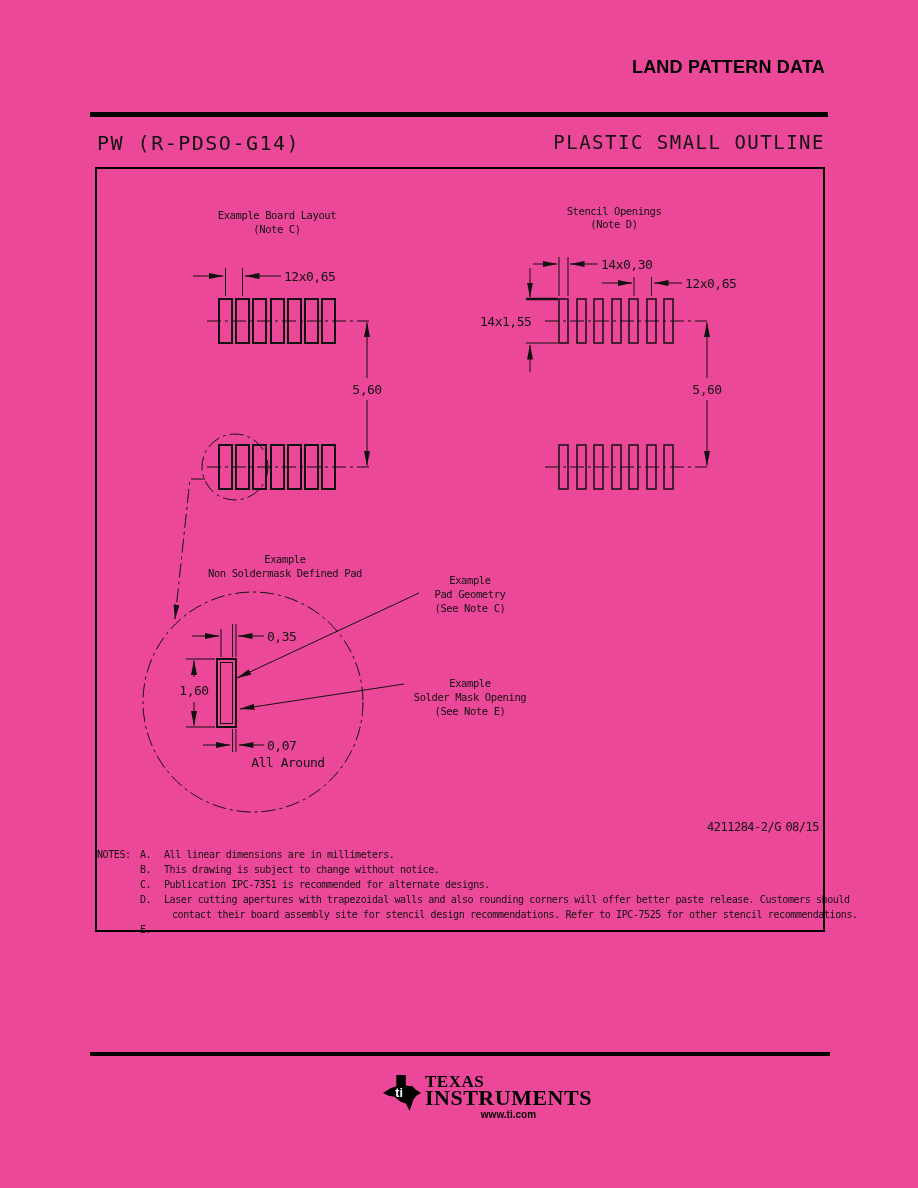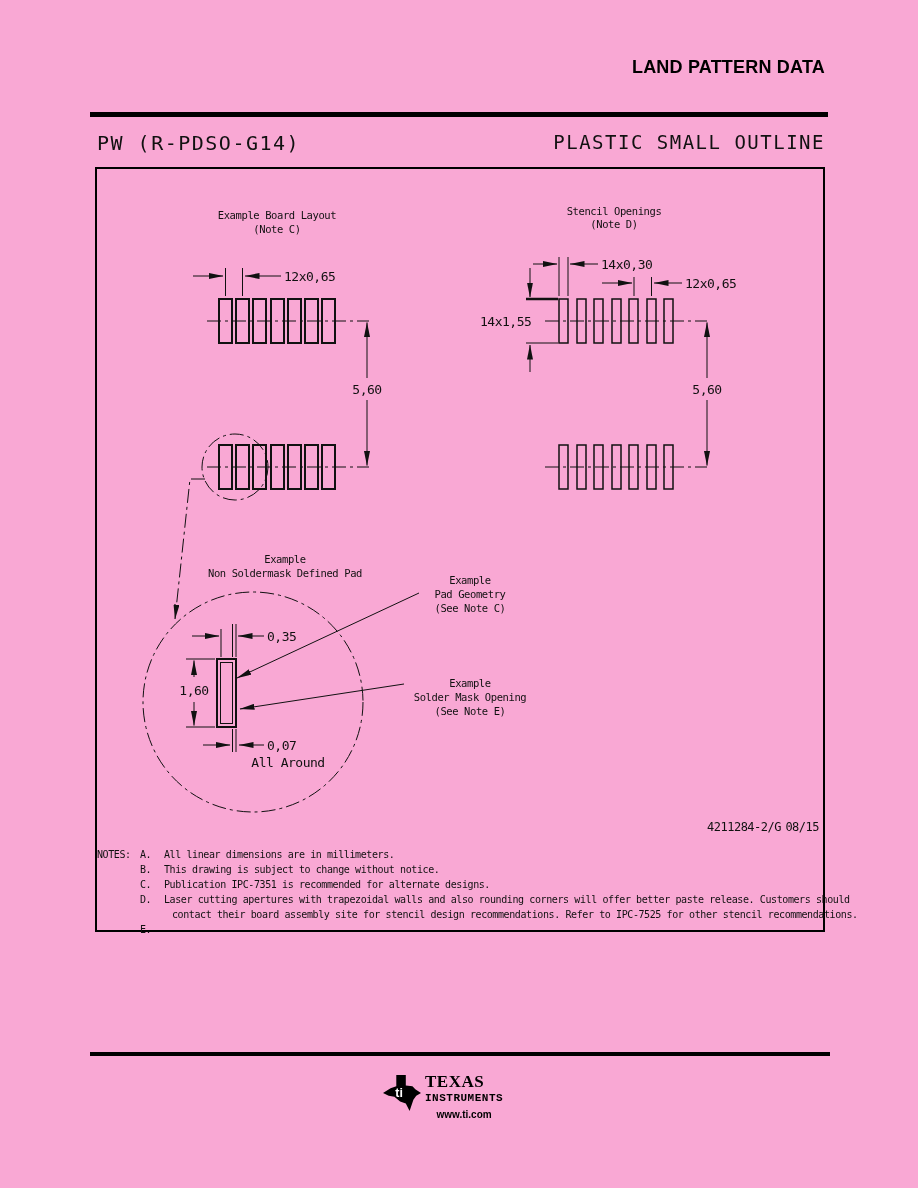--- a/index.html
+++ b/index.html
@@ -1,16 +1,16 @@
 <!DOCTYPE html>
 <html><head>
 <meta charset="utf-8">
 <style>
   html,body{margin:0;padding:0;background:#e8e8e8;}
-  .page{position:relative;width:918px;height:1188px;background:#f9a8d4;margin:0 auto;
+  .page{position:relative;width:918px;height:1188px;background:#ec4899;margin:0 auto;
         font-family:"DejaVu Sans Mono",monospace;color:#111;overflow:hidden;}
   .doc-title{position:absolute;top:57px;right:93px;font-family:"Liberation Sans",sans-serif;
              font-weight:bold;font-size:18px;letter-spacing:0.2px;color:#000;}
   .rule-top{position:absolute;left:90px;top:112px;width:738px;height:5px;background:#000;}
   .rule-bottom{position:absolute;left:90px;top:1052px;width:740px;height:4px;background:#000;}
   .pkg-code{position:absolute;left:97px;top:131px;font-size:20px;letter-spacing:1.5px;text-align:center;}
   .pkg-name{position:absolute;top:131px;right:93px;font-size:19px;letter-spacing:1.5px;margin-left:38px;}
   .draw-box{position:absolute;left:95px;top:167px;width:730px;height:765px;
             border:2px solid #000;box-sizing:border-box;}
   .draw{position:absolute;inset:0;}
@@ -24,21 +24,21 @@
   .cl{stroke-dasharray:14 4 3 4;}
   .thick{stroke-width:2.5;}
   .notes{position:absolute;left:97px;top:847px;font-size:10px;letter-spacing:-0.4px;line-height:15px;}
   .note-row{display:flex;white-space:nowrap;}
   .note-label{width:43px;}
   .note-id{width:24px;}
   .note-cont{padding-left:8px;}
   .footer{position:absolute;left:383px;top:1074px;display:flex;align-items:flex-start;}
   .ti-text{margin-left:4px;font-family:"Liberation Serif",serif;font-weight:bold;color:#000;}
   .ti-line1{font-size:17px;letter-spacing:0.5px;line-height:16px;}
-  .ti-line2{font-size:11px;letter-spacing:0.5px;line-height:16px;font-family:Liberation Mono, monospace;}
+  .ti-line2{font-size:22px;letter-spacing:0.5px;line-height:16px;}
   .ti-url{font-family:"Liberation Sans",sans-serif;font-weight:bold;font-size:10px;
           text-align:center;margin-top:3px;}
 </style>
 </head>
 <body>
 
 <div class="page">
 
   <div class="doc-title">LAND PATTERN DATA</div>
   <div class="rule-top"></div>

